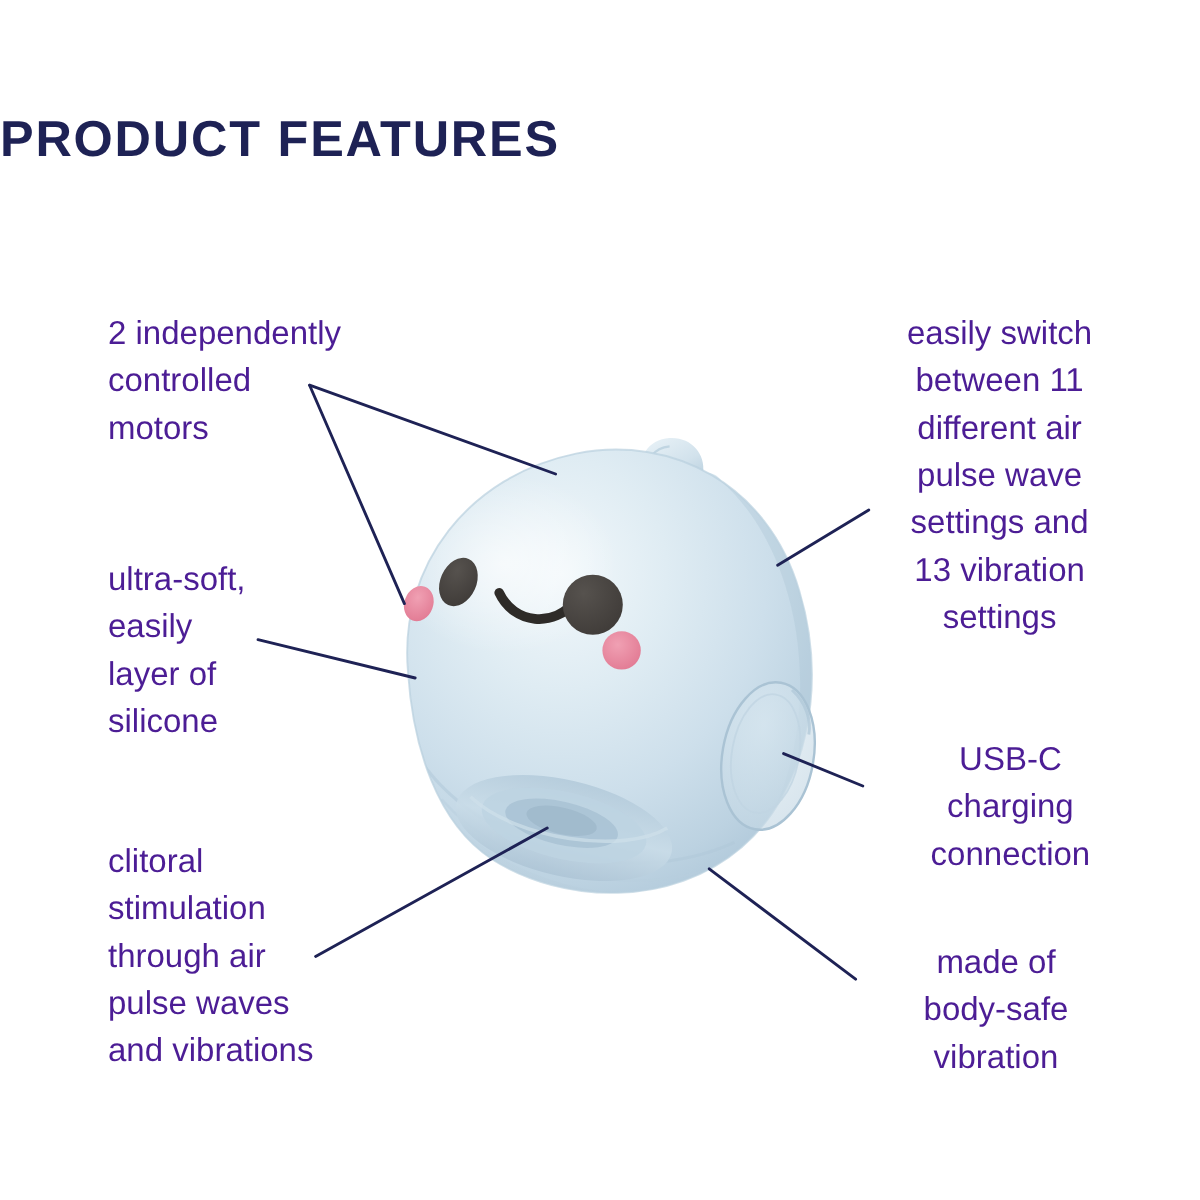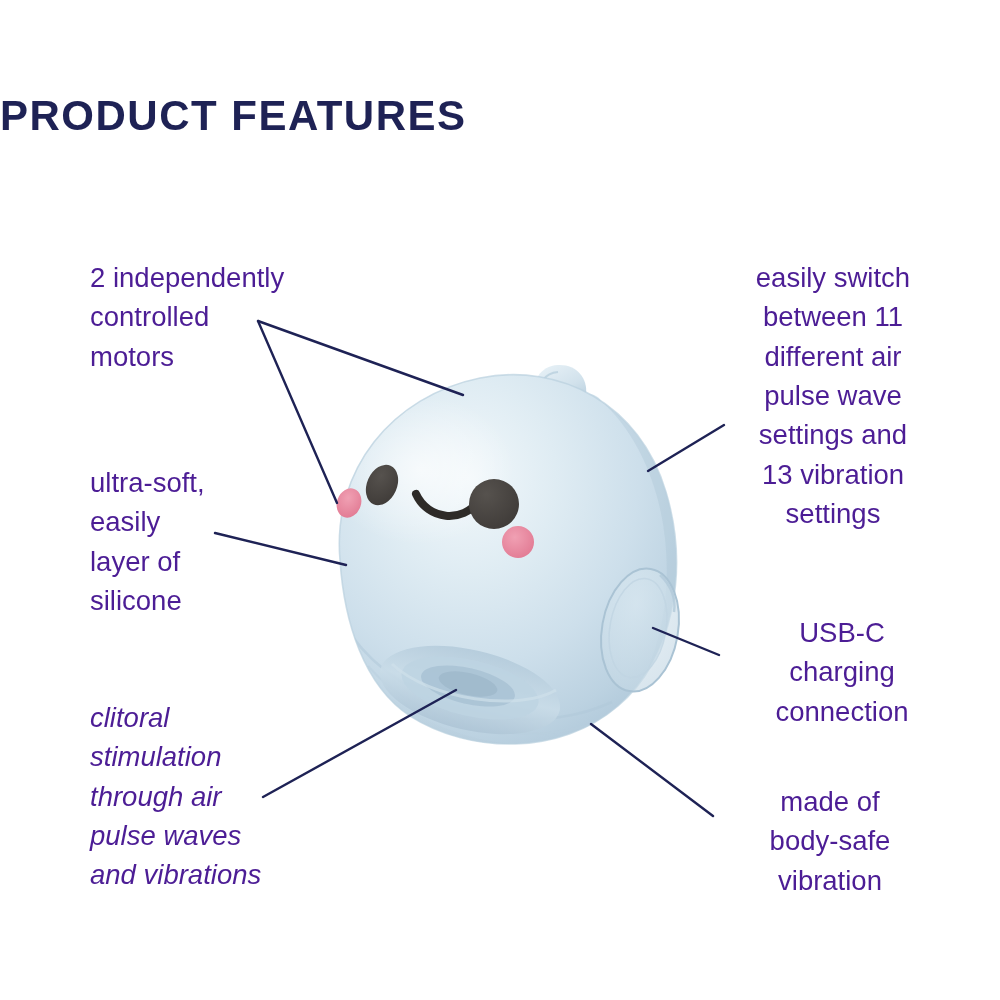--- a/index.html
+++ b/index.html
@@ -39,21 +39,21 @@
     line-height: 1.43;
     font-weight: 500;
     font-family: "Liberation Sans", sans-serif;
     white-space: pre-line;
   }
   .label.left  { text-align: left; }
   .label.right { text-align: center; }
 
   #label-motors       { left: 90px;  top: 258px;  width: 255px; }
   #label-ultrasoft    { left: 90px;  top: 463px;  width: 200px; }
-  #label-clitoral     { left: 90px;  top: 698px;  width: 240px; font-style: italic; }
+  #label-clitoral     { left: 90px;  top: 698px;  width: 240px; }
   #label-airpulse     { left: 733px; top: 258px;  width: 200px; }
   #label-usbc         { left: 730px; top: 613px;  width: 200px; margin-left: 12px; }
   #label-bodysafe     { left: 730px; top: 782px;  width: 200px; }
 
   
   #leader-lines, #product-art {
     position: absolute;
     left: 0; top: 0;
     width: 1000px;
     height: 1000px;

